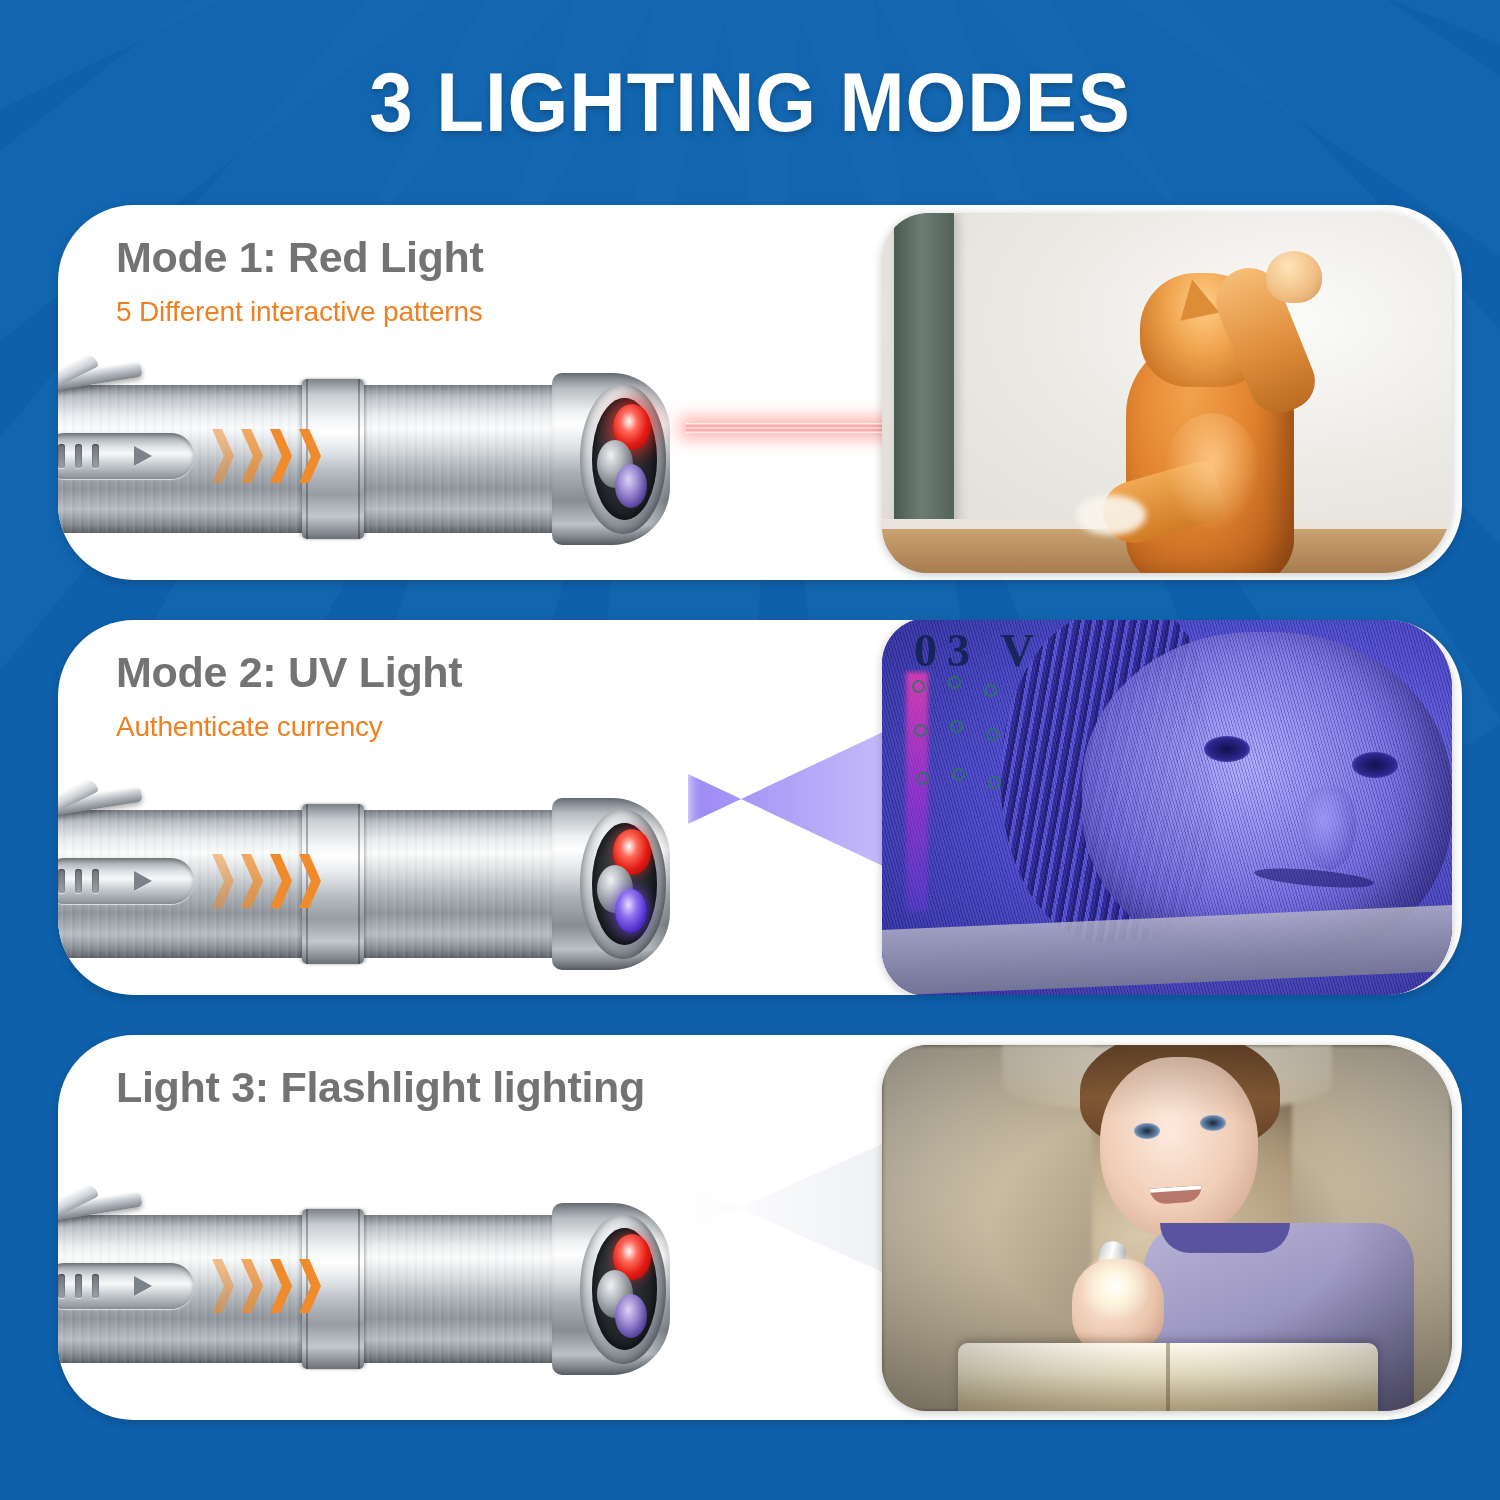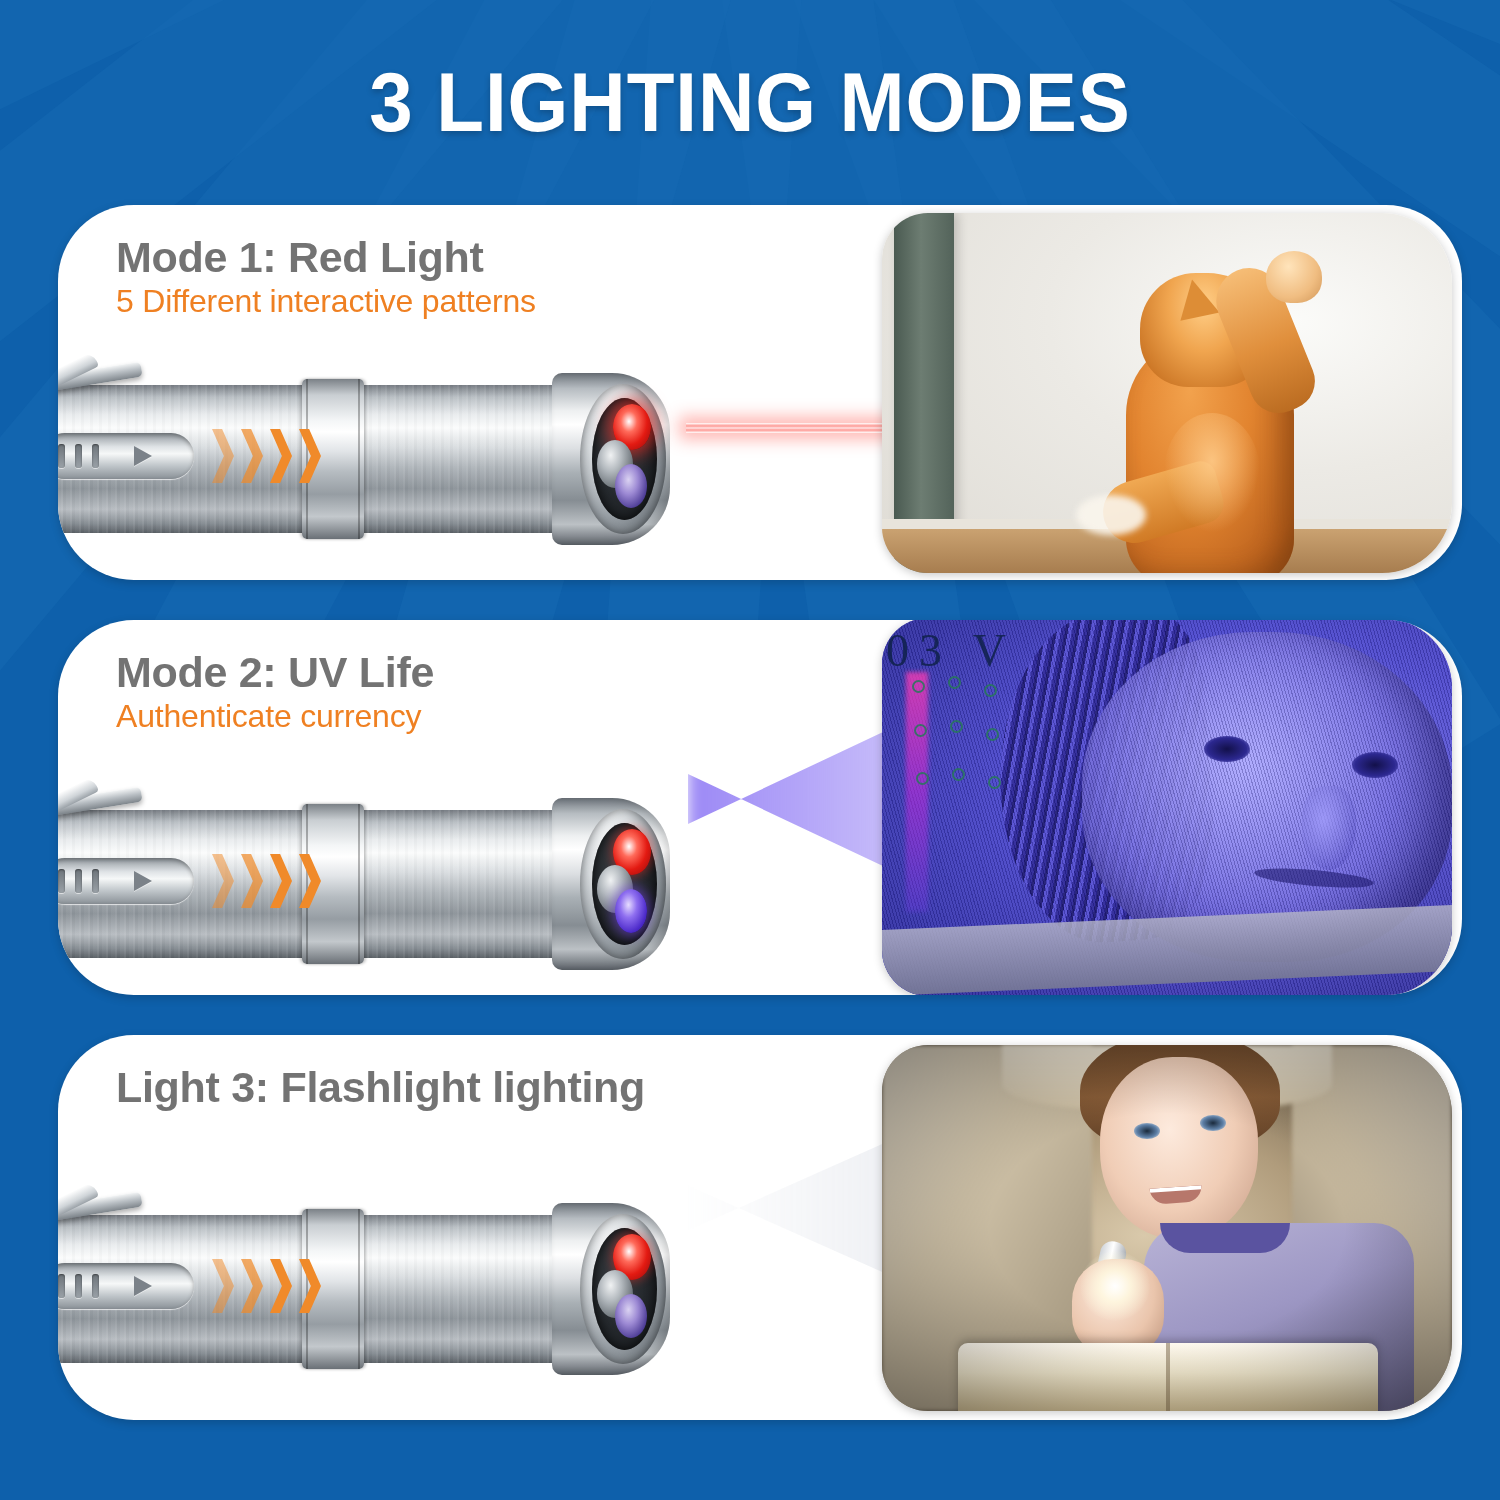--- a/index.html
+++ b/index.html
@@ -34,21 +34,21 @@
     background:#ffffff; border-radius:76px; overflow:hidden;
     box-shadow:0 3px 10px rgba(0,0,0,.18);
   }
   #card1{ top:205px;  height:375px; }
   #card2{ top:620px;  height:375px; }
   #card3{ top:1035px; height:385px; }
 
   .txt{ position:absolute; left:58px; top:30px; z-index:9; }
   .t-main{ color:#737373; font-size:43px; font-weight:bold; line-height:1.06;
            white-space:nowrap; letter-spacing:-.3px; }
-  .t-sub { color:#ef8022; font-size:32px; line-height:1.15; margin-top:2px;
+  .t-sub { color:#ef8022; font-size:28px; line-height:1.15; margin-top:15px;
            white-space:nowrap; letter-spacing:-.2px; }
 
   
   .torch{ position:absolute; z-index:5; }
   #t1{ left:-24px; top:162px; }
   #t2{ left:-24px; top:172px; }
   #t3{ left:-24px; top:162px; }
 
   .body-tube{
     position:absolute; left:0; top:18px; width:560px; height:148px;
@@ -279,22 +279,22 @@
     opacity:.95; transform:rotate(-4deg); }
   #p2 .eye{ position:absolute; width:46px; height:26px; border-radius:50%;
     background:radial-gradient(ellipse at 50% 50%, #12104a 0%, #2c2890 60%, rgba(60,56,170,0) 100%); }
   #p2 .eye.l{ left:322px; top:118px; }
   #p2 .eye.r{ left:470px; top:134px; }
   #p2 .nose{ position:absolute; left:420px; top:168px; width:54px; height:84px;
     border-radius:40% 40% 50% 50%;
     background:radial-gradient(ellipse at 40% 40%, rgba(160,155,250,.8), rgba(60,54,170,.2) 70%); }
   #p2 .mouth{ position:absolute; left:372px; top:252px; width:120px; height:16px;
     border-radius:50%; background:rgba(30,25,110,.6); transform:rotate(5deg); }
-  #p2 .serial{ position:absolute; left:4px; top:6px;
-    font-size:46px; font-weight:normal; color:#10224a; letter-spacing:10px;
+  #p2 .serial{ position:absolute; left:32px; top:6px;
+    font-size:46px; font-weight:bold; color:#10224a; letter-spacing:10px;
     opacity:.85; font-family:"Liberation Serif", serif; }
   #p2 .strip{ position:absolute; left:24px; top:54px; width:22px; height:240px;
     background:linear-gradient(to bottom, rgba(255,60,180,.75), rgba(200,40,220,.55), rgba(120,60,240,.3));
     filter:blur(2px); }
   #p2 .dots{ position:absolute; left:30px; top:58px; width:110px; height:180px; }
   #p2 .dots s{ position:absolute; width:13px; height:13px; border-radius:50%;
     border:2px solid rgba(40,120,90,.85); text-decoration:none; }
   #p2 .edge{ position:absolute; left:0; right:0; bottom:0; height:66px;
     background:linear-gradient(to bottom, rgba(180,180,200,.82), rgba(120,122,150,.9));
     transform:skewY(-2.5deg); transform-origin:0 100%; }
@@ -430,21 +430,21 @@
         <div class="c-arm"></div>
         <div class="c-paw"></div>
         <div class="c-chest"></div>
       </div>
     </div>
   </div>
 
   <div class="card" id="card2">
 
     <div class="txt">
-      <div class="t-main">Mode 2: UV Life</div>
+      <div class="t-main">Mode 2: UV Light</div>
       <div class="t-sub">Authenticate currency</div>
     </div>
 
     <div class="torch" id="t2">
       <div class="body-tube"></div>
       <div class="ring"></div>
       <div class="clip">
           <i></i>
           <b></b>
         </div>

